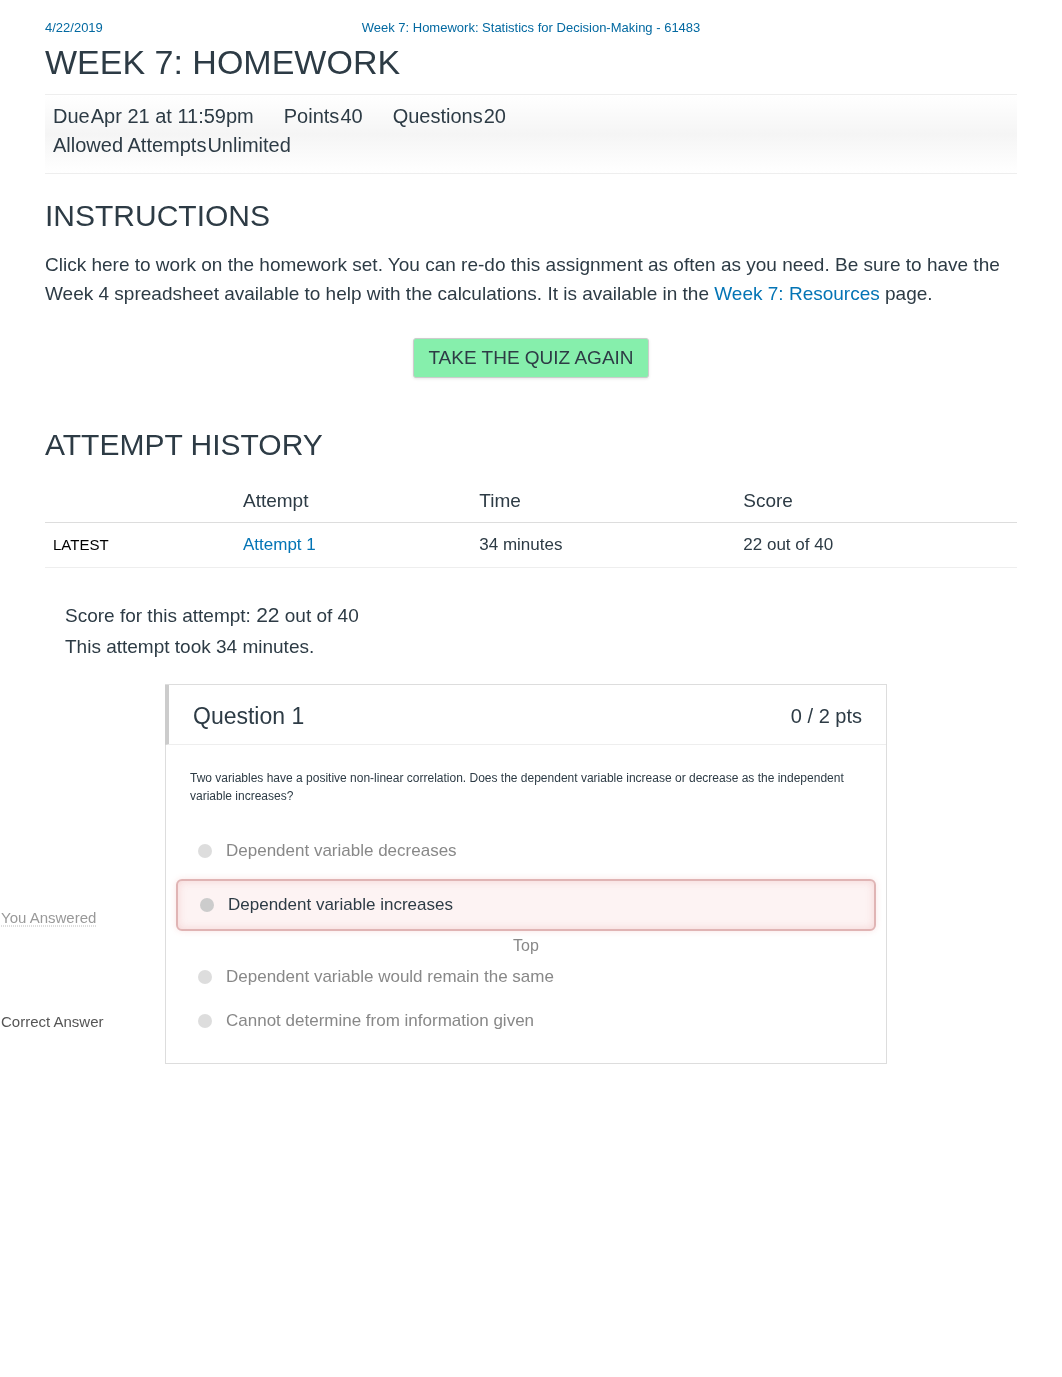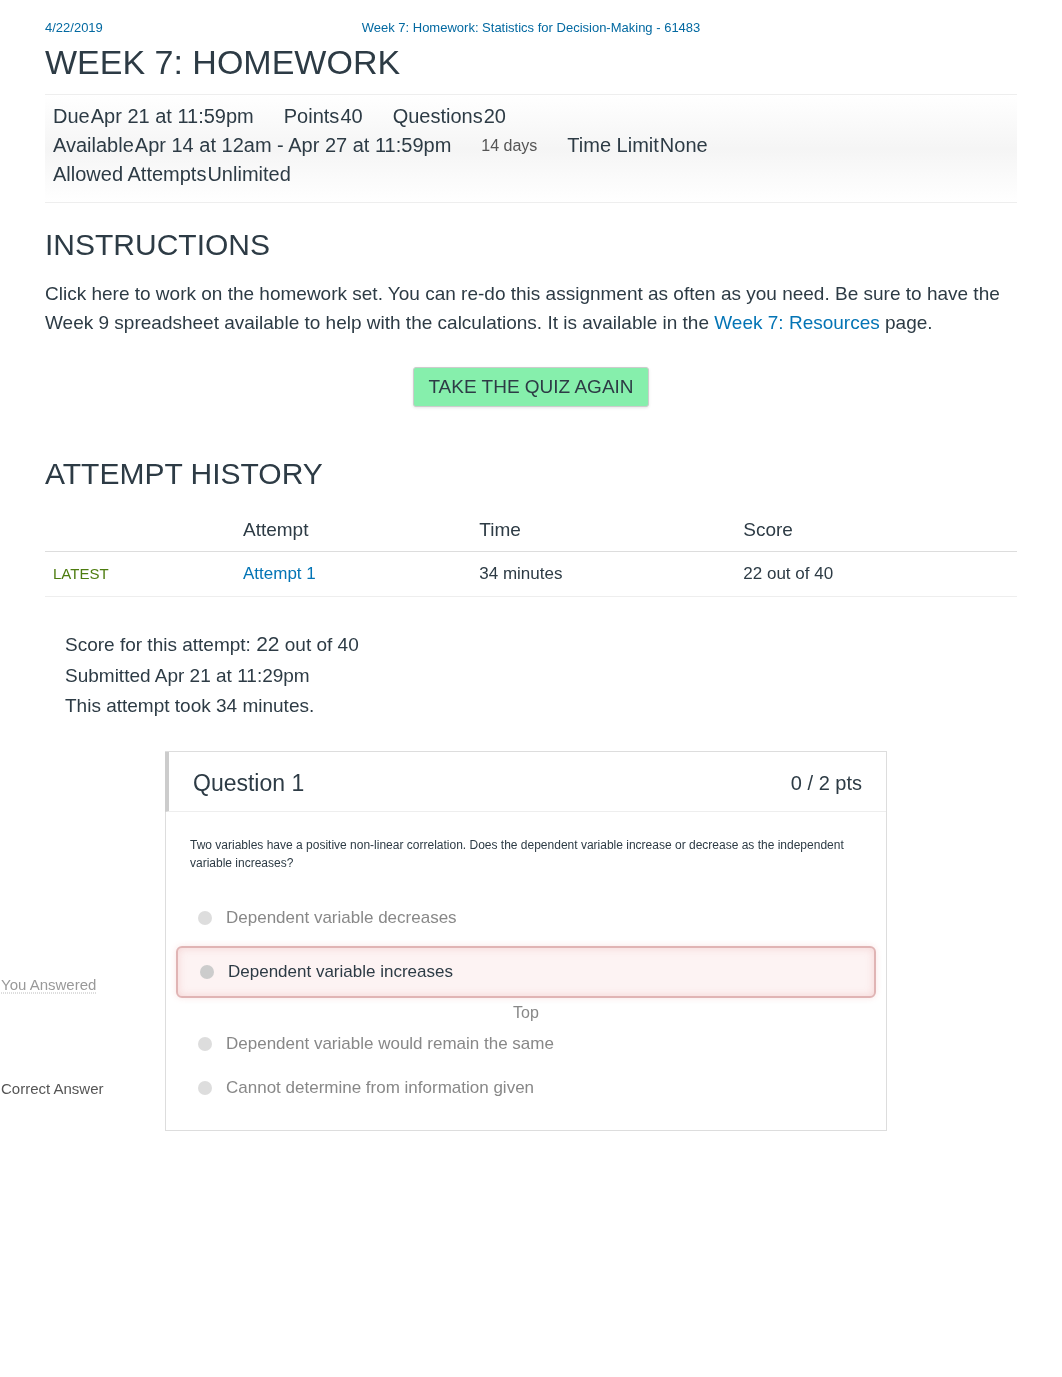--- a/index.html
+++ b/index.html
@@ -117,25 +117,25 @@
       font-size: 17px;
       border-bottom: 1px solid #eee;
       color: #2d3b45;
     }
     table.history th:first-child,
     table.history td:first-child {
       width: 190px;
     }
     .latest-label {
       font-size: 15px;
-      color: #4d7c0f;
+      color: #000000;
     }
     .score-block {
       padding-left: 20px;
-      margin-bottom: 30px;
+      margin-bottom: 22px;
       font-size: 19px;
       line-height: 1.6;
       color: #2d3b45;
     }
     .score-num {
       font-size: 21px;
     }
     .question-card {
       margin-left: 120px;
       margin-right: 130px;
@@ -249,41 +249,30 @@
       <span class="meta-label">Points</span>
       <span class="meta-value">40</span>
     </div>
     <div class="meta-item">
       <span class="meta-label">Questions</span>
       <span class="meta-value">20</span>
     </div>
   </div>
   <div class="meta-row">
     <div class="meta-item">
-      <span class="meta-label">Available</span>
-      <span class="meta-value">Apr 14 at 12am - Apr 27 at 11:59pm</span>
-    </div>
-    <span class="meta-days">14 days</span>
-    <div class="meta-item">
-      <span class="meta-label">Time Limit</span>
-      <span class="meta-value">None</span>
-    </div>
-  </div>
-  <div class="meta-row">
-    <div class="meta-item">
       <span class="meta-label">Allowed Attempts</span>
       <span class="meta-value">Unlimited</span>
     </div>
   </div>
 </div>
 
 <h2 class="section-title">INSTRUCTIONS</h2>
 
 <p class="instructions-text">
-  <span>Click here to work on the homework set. You can re-do this assignment as often as you need. Be sure to have the Week 9 spreadsheet available to help with the calculations. It is available in the </span>
+  <span>Click here to work on the homework set. You can re-do this assignment as often as you need. Be sure to have the Week 4 spreadsheet available to help with the calculations. It is available in the </span>
   <a class="link" href="#">Week 7: Resources</a>
   <span> page.</span>
 </p>
 
 <div class="quiz-btn-wrap">
   <button class="quiz-btn">TAKE THE QUIZ AGAIN</button>
 </div>
 
 <h2 class="section-title">ATTEMPT HISTORY</h2>
 
@@ -305,21 +294,20 @@
     </tr>
   </tbody>
 </table>
 
 <div class="score-block">
   <div>
     <span>Score for this attempt: </span>
     <span class="score-num">22</span>
     <span> out of 40</span>
   </div>
-  <div>Submitted Apr 21 at 11:29pm</div>
   <div>This attempt took 34 minutes.</div>
 </div>
 
 <div class="question-outer">
   <div class="question-card">
     <div class="question-header">
       <span class="question-title">Question 1</span>
       <span class="question-pts">0 / 2 pts</span>
     </div>
     <div class="question-body">Two variables have a positive non-linear correlation. Does the dependent variable increase or decrease as the independent variable increases?</div>

